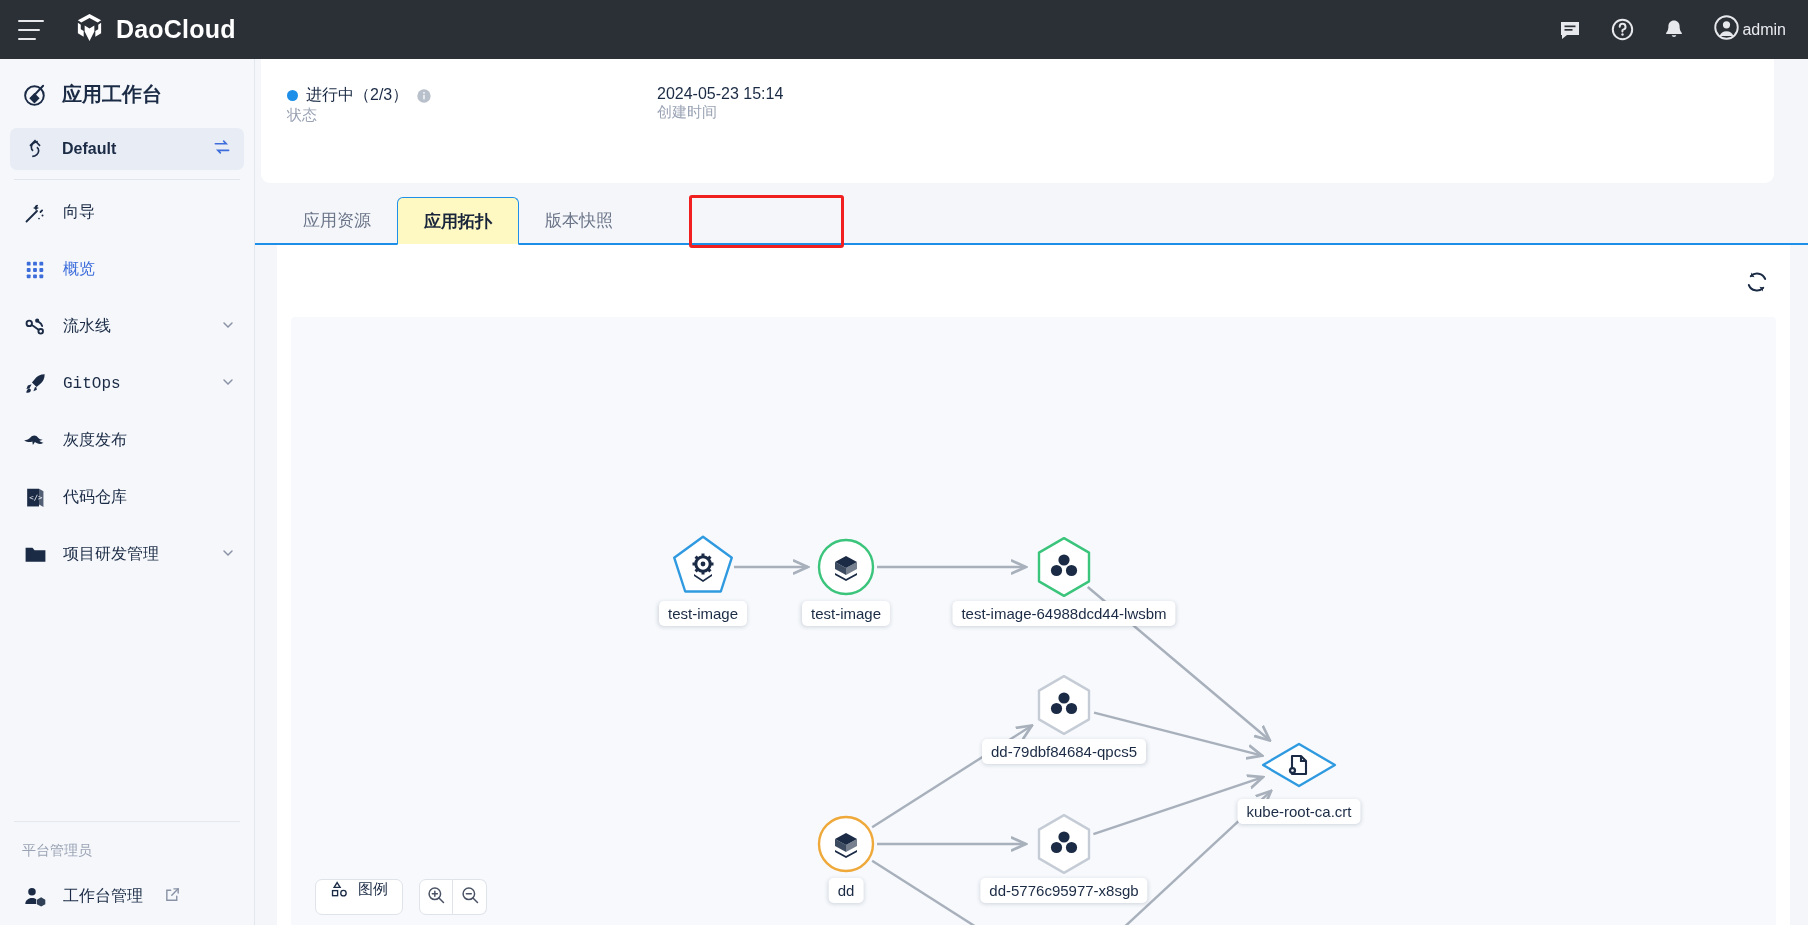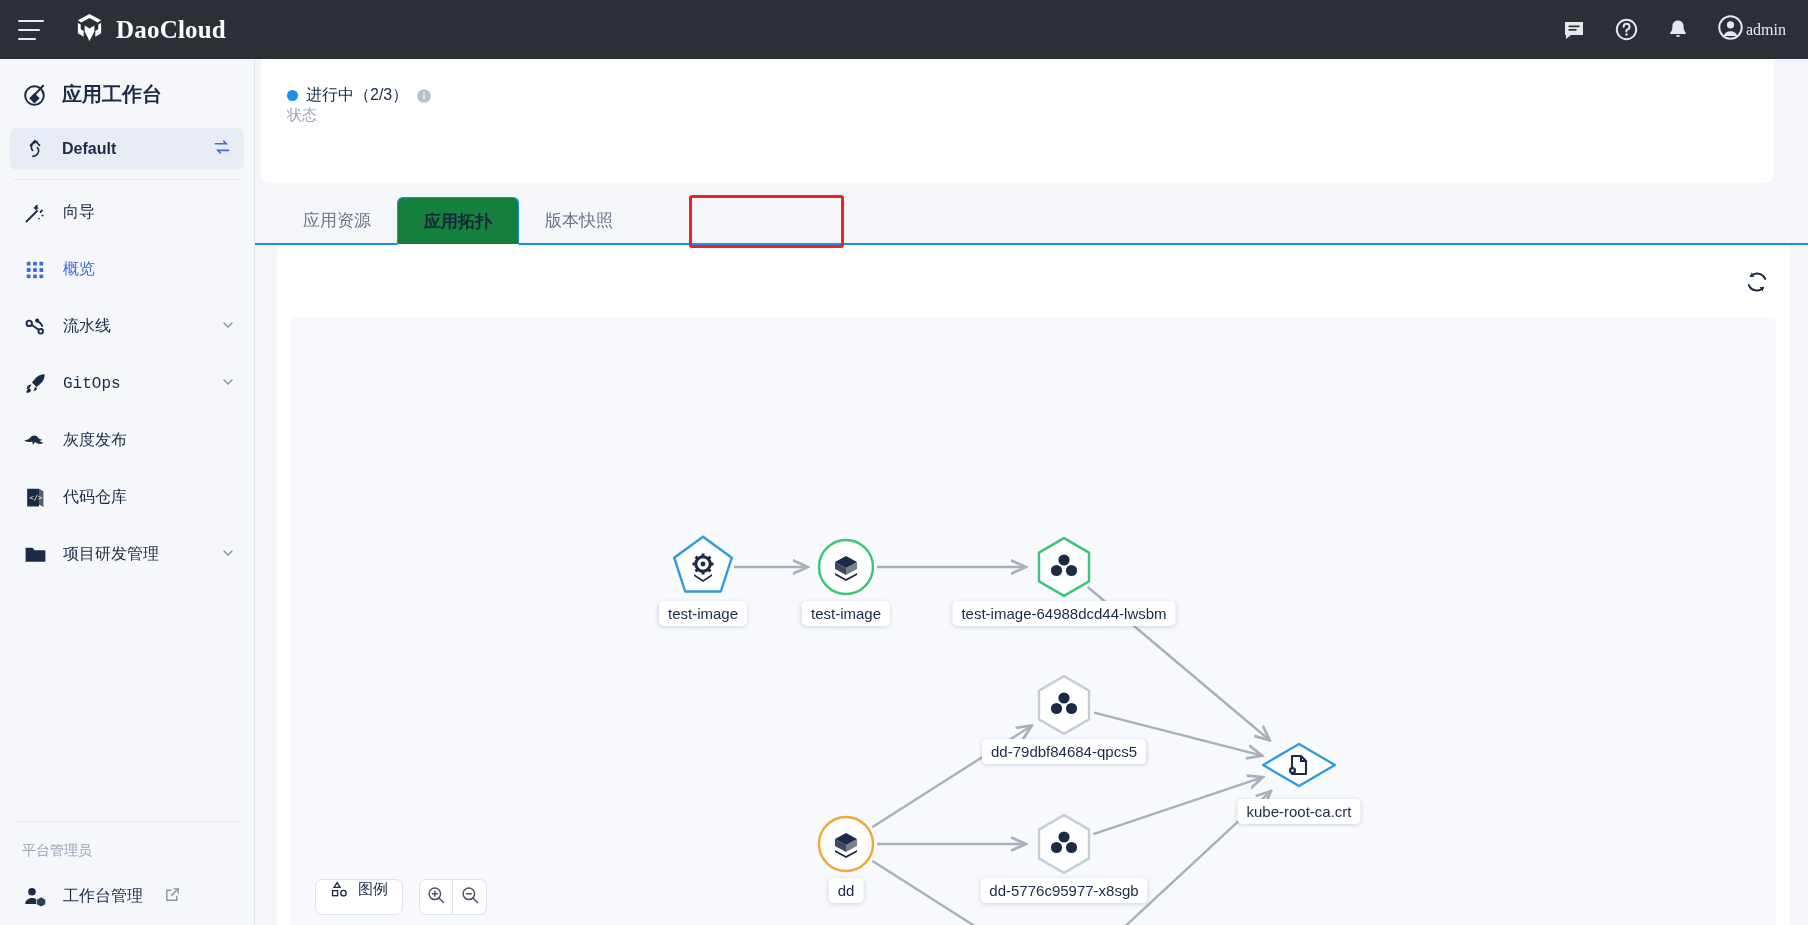--- a/index.html
+++ b/index.html
@@ -6,21 +6,21 @@
   html, body {
     width: 1808px; height: 925px;
     font-family: "Liberation Sans", "DejaVu Sans", sans-serif;
     background: #f4f6fa; overflow: hidden;
   }
   #app { position: relative; width: 1808px; height: 925px; }
 
   
   .topbar {
     position: absolute; top: 0; left: 0; width: 1808px; height: 59px;
-    background: #2b2f36; display: flex; align-items: center; z-index: 40; font-family: Liberation Serif, serif;
+    background: #2b2f36; display: flex; align-items: center; z-index: 40;
   }
   .hamburger { width: 26px; height: 20px; margin-left: 18px; margin-right: 30px;
     display: flex; flex-direction: column; justify-content: space-between; cursor: pointer; }
   .hamburger span { display: block; height: 2px; background: #e6e8ec; border-radius: 1px; }
   .hamburger span:nth-child(1) { width: 26px; }
   .hamburger span:nth-child(2) { width: 22px; }
   .hamburger span:nth-child(3) { width: 18px; }
   .brand { display: flex; align-items: center; gap: 11px; }
   .brand-name { color: #fff; font-size: 25px; font-weight: bold; letter-spacing: .2px; }
   .topbar-right { margin-left: auto; display: flex; align-items: center; gap: 26px; margin-right: 22px; }
@@ -65,21 +65,21 @@
   .dot { width: 11px; height: 11px; border-radius: 50%; background: #1d8fe8; display: inline-block; }
   .info-lbl { font-size: 15px; color: #9aa3b4; }
   .info-help { width: 16px; height: 16px; }
 
   
   .tabs { position: absolute; top: 139px; left: 0; width: 1553px; height: 47px;
           border-bottom: 2px solid #1d8fe8; display: flex; align-items: flex-end; padding-left: 22px; }
   .tab { height: 46px; display: flex; align-items: center; justify-content: center;
          font-size: 17px; color: #6b7588; padding: 0 26px; cursor: pointer; }
   .tab.active {
-    background: #15803d; color: #18243a; font-weight: bold;
+    background: #fef9c3; color: #18243a; font-weight: bold;
     border: 1px solid #1d8fe8; border-bottom: 1px solid #fff;
     border-radius: 6px 6px 0 0; margin-bottom: -2px; height: 48px;
   }
   .tab-highlight {
     position: absolute; left: 434px; top: 136px; width: 155px; height: 53px;
     border: 3px solid #f02020; border-radius: 3px; pointer-events: none; z-index: 20;
   }
 
   
   .topo-panel {
@@ -334,20 +334,24 @@
             <span>进行中（2/3）</span>
             <span class="info-help">
               <svg width="16" height="16" viewBox="0 0 24 24" fill="#b8c0cc">
                 <circle cx="12" cy="12" r="10"></circle>
                 <rect x="11" y="10.2" width="2" height="7" fill="#fff" rx="1"></rect>
                 <circle cx="12" cy="7.2" r="1.3" fill="#fff"></circle>
               </svg>
             </span>
           </div>
           <div class="info-lbl">状态</div>
+        </div>
+        <div class="info-col">
+          <div class="info-val">2024-05-23 15:14</div>
+          <div class="info-lbl">创建时间</div>
         </div>
       </div>
     </div>
 
     <div class="tabs">
       <div class="tab">应用资源</div>
       <div class="tab active">应用拓扑</div>
       <div class="tab">版本快照</div>
     </div>
     <div class="tab-highlight"></div>

